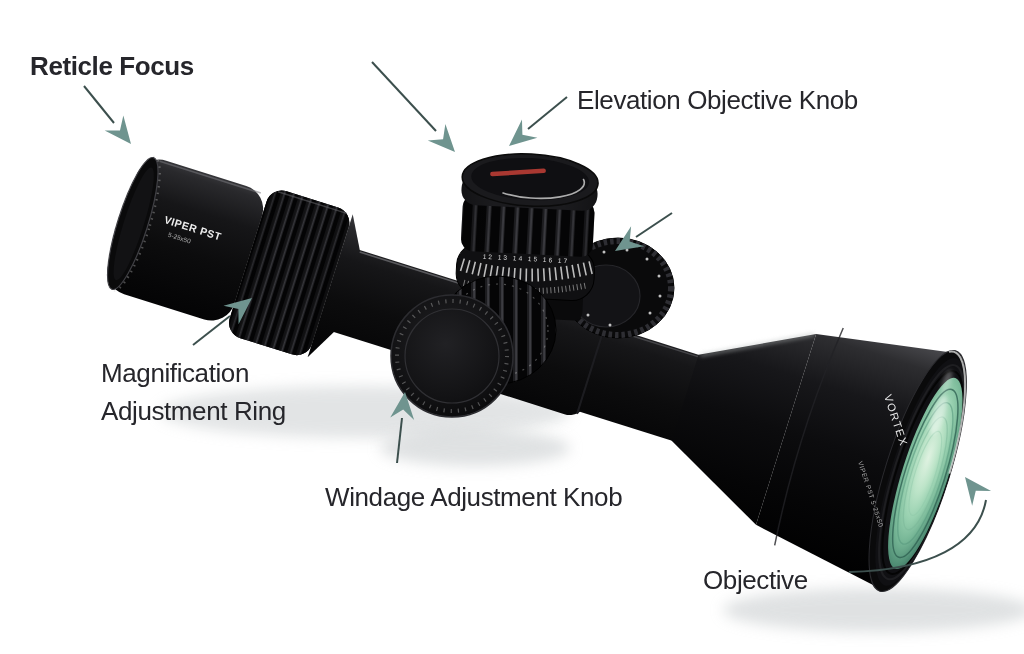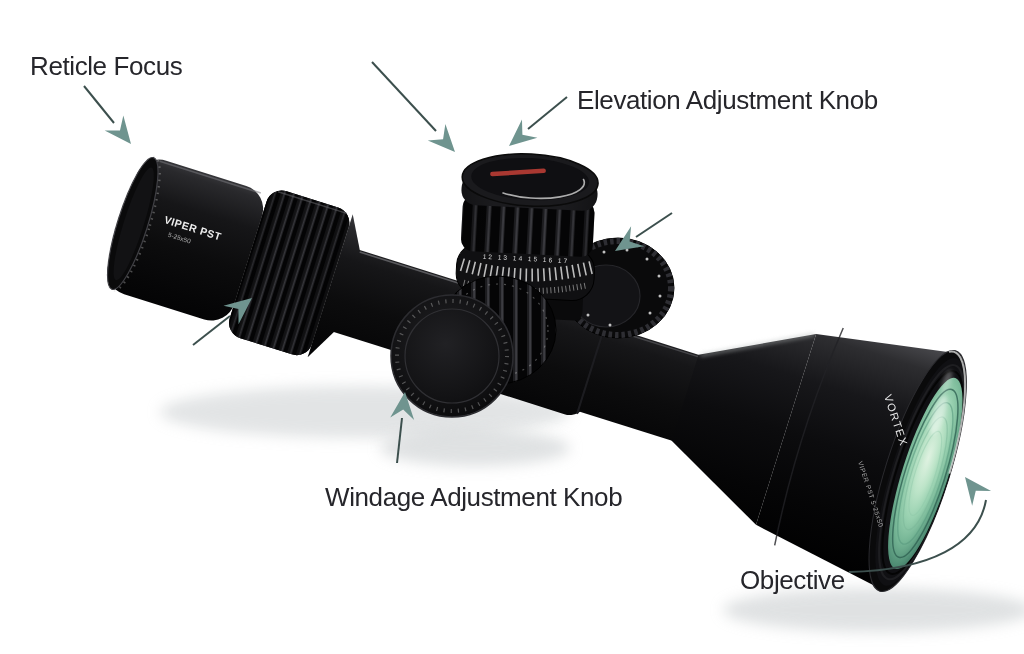--- a/index.html
+++ b/index.html
@@ -213,19 +213,23 @@
       <line x1="397" y1="463" x2="402" y2="418"></line>
       <use href="#ahead" transform="translate(405,392) rotate(-84)" stroke="none"></use>
     </g>
     <g>
       <path d="M 849 572 C 930 570 978 545 986 500" fill="none"></path>
       <use href="#ahead" transform="translate(965,477) rotate(-128)" stroke="none"></use>
     </g>
   </g>
 </svg>
 
-  <div class="callout" style="left:30px;top:48px;">Reticle Focus</div>
-  <div class="callout" style="left:577px;top:82px;">Elevation Adjustment Knob</div>
+  <div class="callout" style="left:30px;top:48px;font-weight:bold;">Reticle Focus</div>
+  <div class="callout" style="left:577px;top:82px;">Elevation Objective Knob</div>
+  <div class="callout" style="left:101px;top:354px;line-height:38px;">
+    <div>Magnification</div>
+    <div>Adjustment Ring</div>
+  </div>
   <div class="callout" style="left:325px;top:479px;">Windage Adjustment Knob</div>
-  <div class="callout" style="left:740px;top:561px;line-height:39px;">
+  <div class="callout" style="left:703px;top:561px;line-height:39px;">
     <div>Objective</div>
   </div>
 </div>
 
 </body></html>

